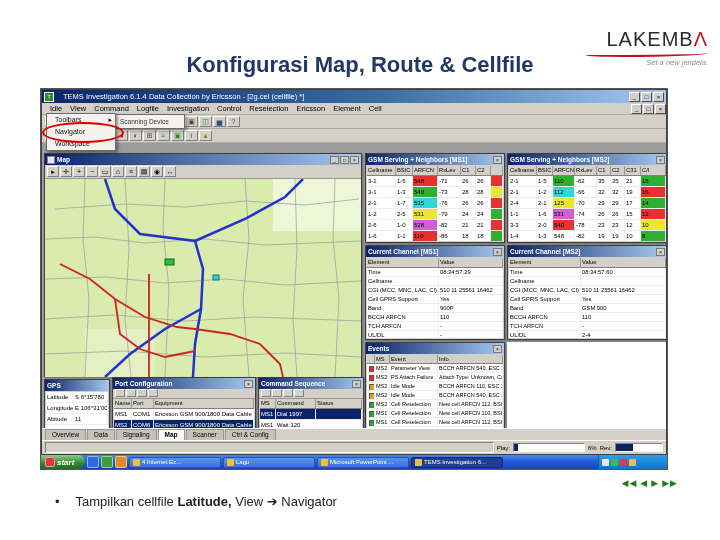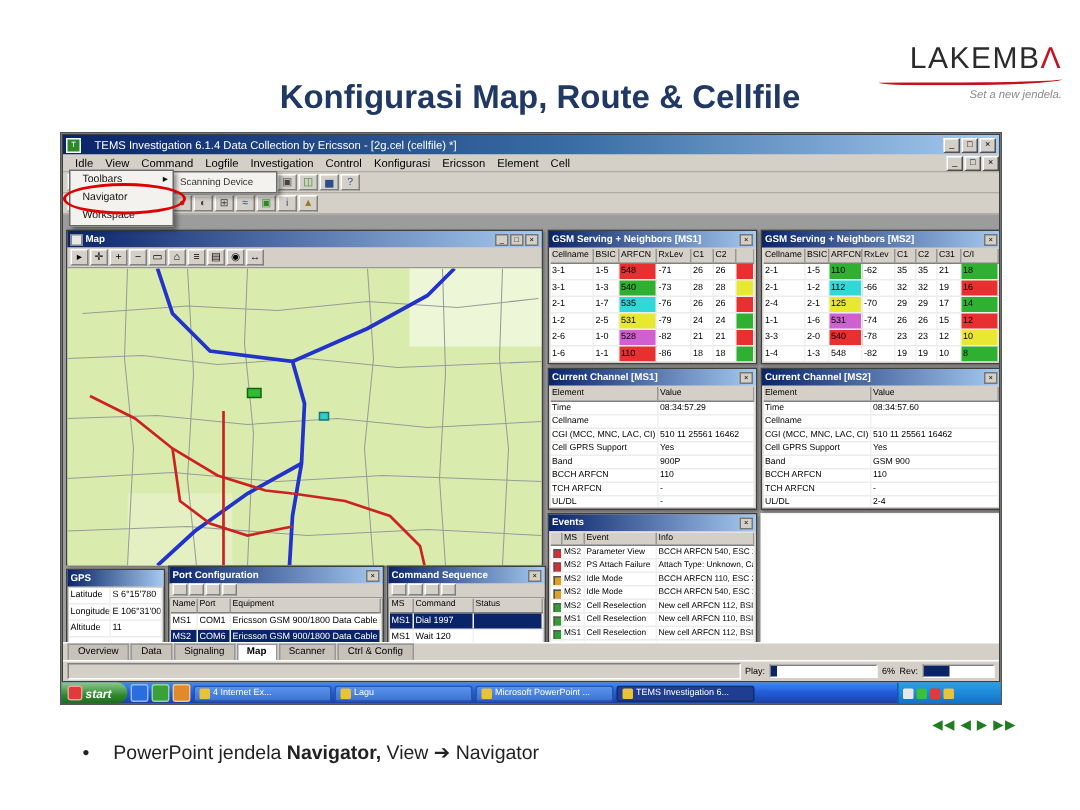--- a/index.html
+++ b/index.html
@@ -124,21 +124,21 @@
 
       <div id="menubar">
         <span style="display:flex;">
 
         <span class="mi">Idle</span>
             <span class="mi">View</span>
             <span class="mi">Command</span>
             <span class="mi">Logfile</span>
             <span class="mi">Investigation</span>
             <span class="mi">Control</span>
-            <span class="mi">Konfigurasi</span>
+            <span class="mi">Reselection</span>
             <span class="mi">Ericsson</span>
             <span class="mi">Element</span>
             <span class="mi">Cell</span>
           </span>
         <span class="cbtns">
           <button class="cbtn">_</button>
           <button class="cbtn">□</button>
           <button class="cbtn">×</button>
         </span>
       </div>
@@ -808,20 +808,20 @@
 
       <span class="trico" style="background: rgb(232, 232, 232);"></span>
           <span class="trico" style="background: rgb(58, 192, 58);"></span>
           <span class="trico" style="background: rgb(224, 58, 58);"></span>
           <span class="trico" style="background: rgb(232, 194, 58);"></span>
         </span>
     </div>
   </div>
 
   <div id="bullet" class="abs">
-    <span>•</span><span class="txt"><span>PowerPoint jendela </span><b>Navigator,</b><span> View </span><span>➔</span><span> Navigator</span></span>
+    <span>•</span><span class="txt"><span>Tampilkan cellfile </span><b>Latitude,</b><span> View </span><span>➔</span><span> Navigator</span></span>
   </div>
 
   <div id="navs" class="abs">
     
   <span>◀◀</span><span>◀</span><span>▶</span><span>▶▶</span></div>
 
 </div>
 
 </body></html>

